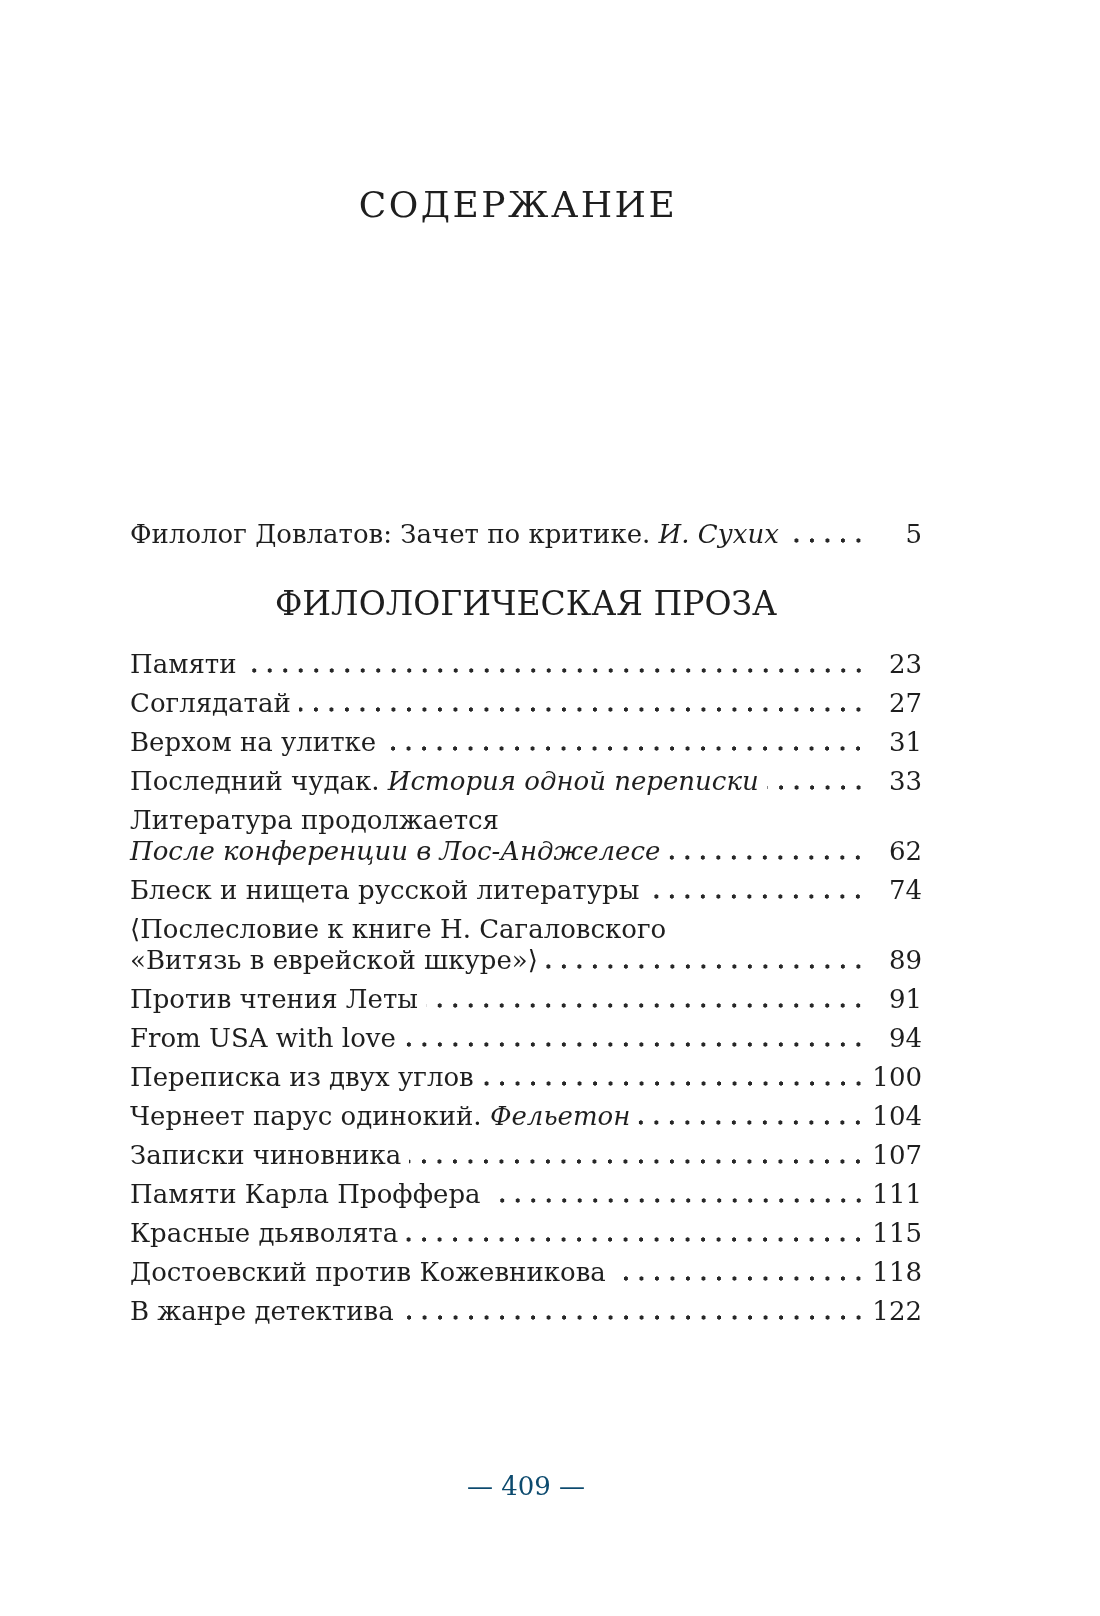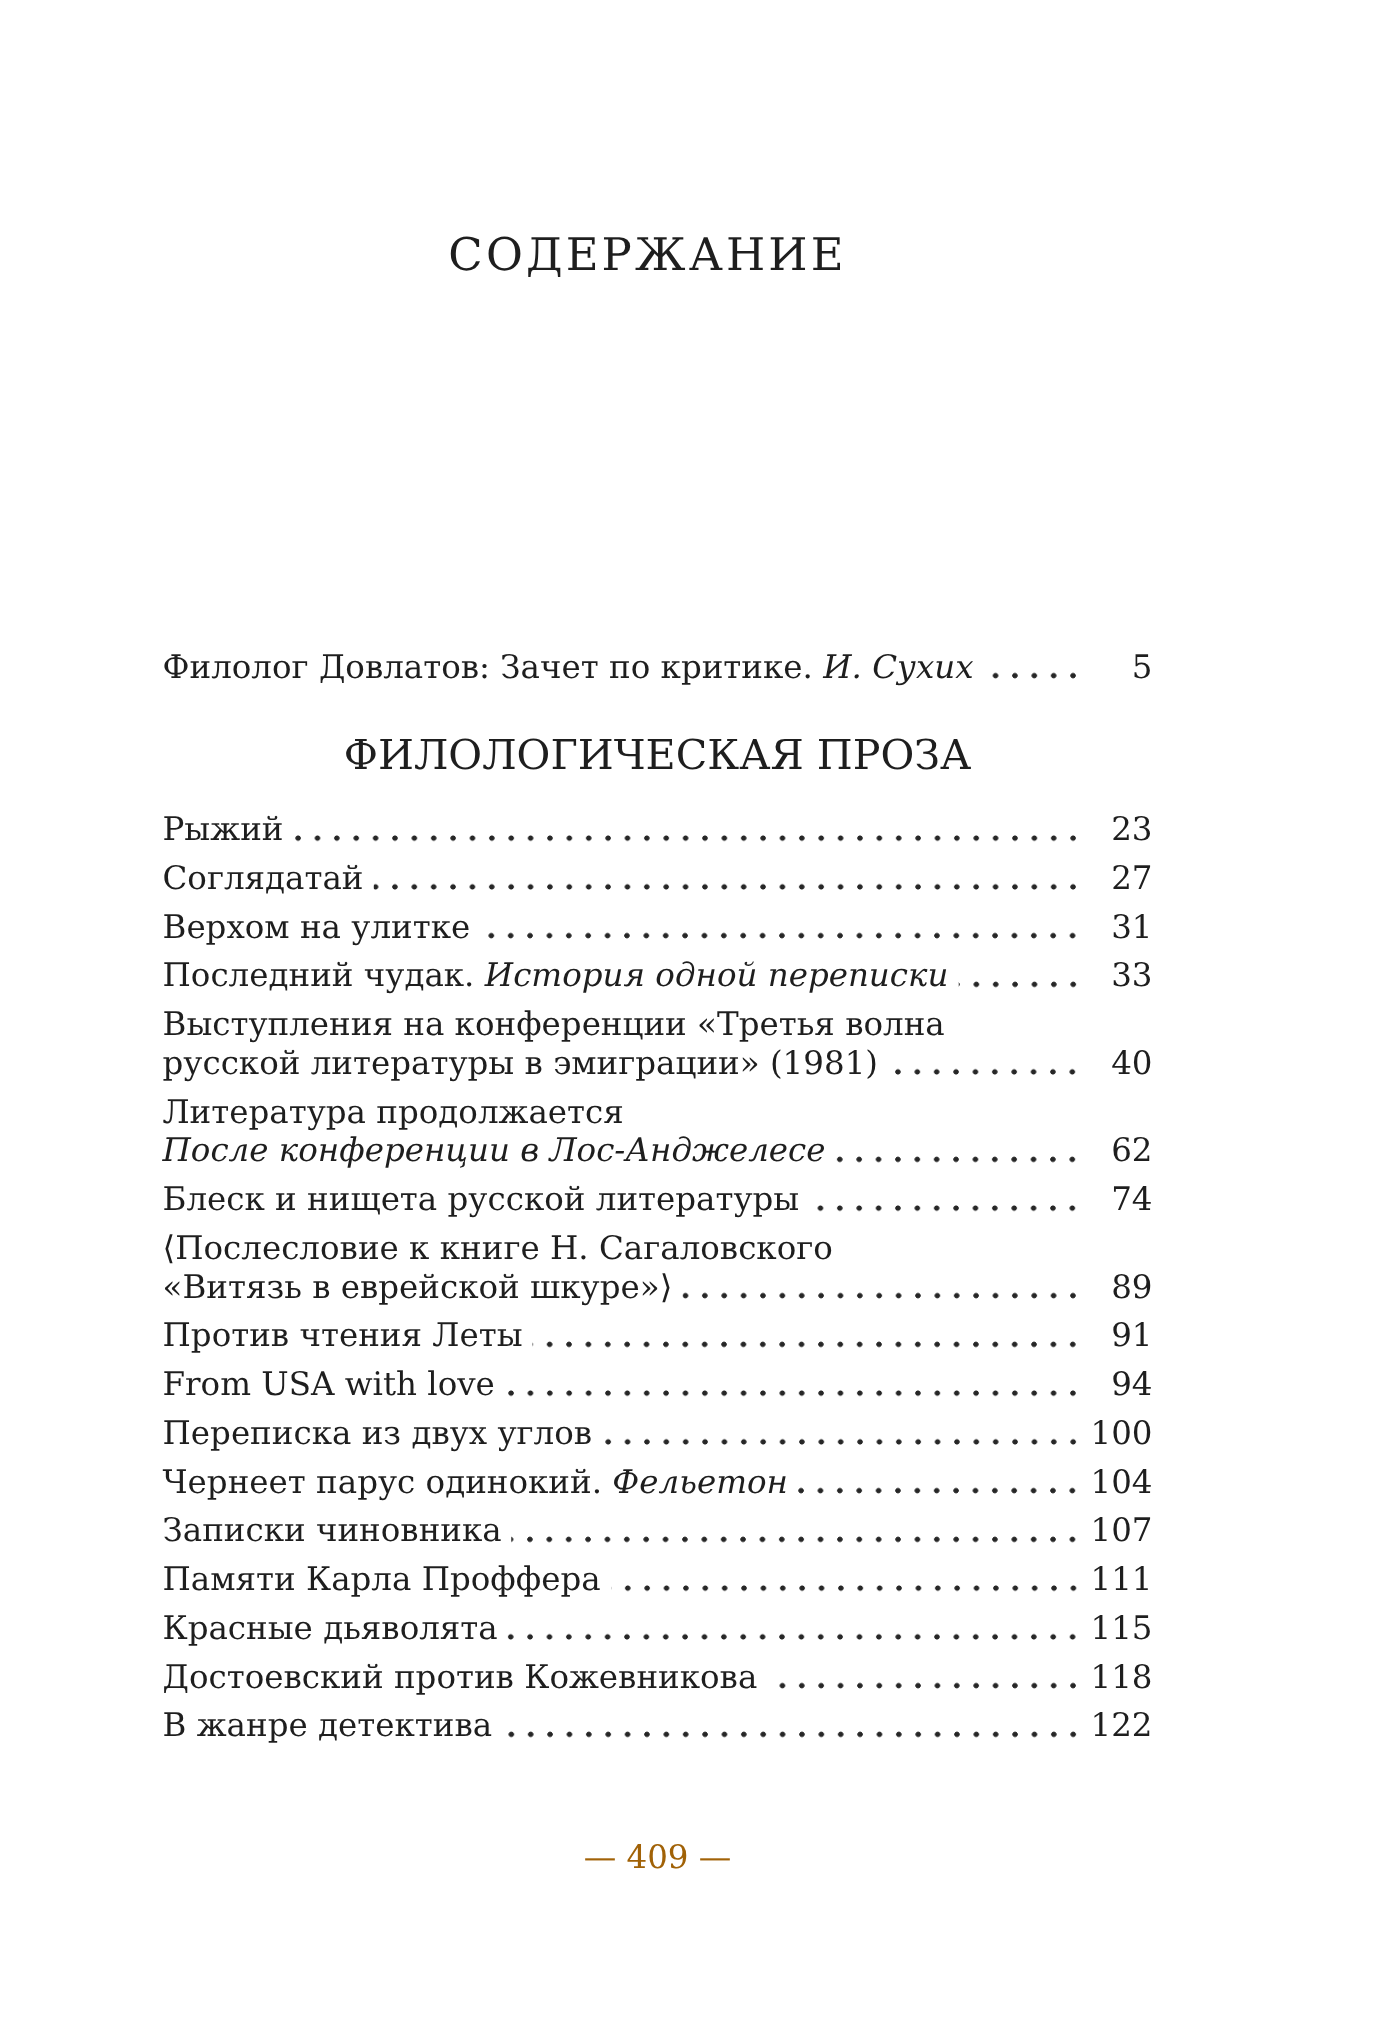--- a/index.html
+++ b/index.html
@@ -75,40 +75,40 @@
   }
 
   .footer {
     position: absolute;
     top: 1471px;
     left: 130px;
     width: 792px;
     text-align: center;
     font-size: 26px;
     line-height: 31px;
-    color: #a16207;
+    color: #0c4a6e;
   }
 </style>
 </head>
 <body>
 
 <div class="page">
   <h1 class="title">СОДЕРЖАНИЕ</h1>
   <div class="content">
       <div class="entry">
         <div class="entry-line">
           <span class="entry-text"><span>Филолог Довлатов: Зачет по критике. </span><span class="it">И. Сухих</span></span>
           <span class="leader"></span>
           <span class="pagenum">5</span>
         </div>
       </div>
       <div class="section-heading">ФИЛОЛОГИЧЕСКАЯ ПРОЗА</div>
       <div class="entry">
         <div class="entry-line">
-          <span class="entry-text"><span>Рыжий</span></span>
+          <span class="entry-text"><span>Памяти</span></span>
           <span class="leader"></span>
           <span class="pagenum">23</span>
         </div>
       </div>
       <div class="entry">
         <div class="entry-line">
           <span class="entry-text"><span>Соглядатай</span></span>
           <span class="leader"></span>
           <span class="pagenum">27</span>
         </div>
@@ -118,30 +118,20 @@
           <span class="entry-text"><span>Верхом на улитке</span></span>
           <span class="leader"></span>
           <span class="pagenum">31</span>
         </div>
       </div>
       <div class="entry">
         <div class="entry-line">
           <span class="entry-text"><span>Последний чудак. </span><span class="it">История одной переписки</span></span>
           <span class="leader"></span>
           <span class="pagenum">33</span>
-        </div>
-      </div>
-      <div class="entry">
-        <div class="entry-line">
-          <span class="entry-text"><span>Выступления на конференции «Третья волна</span></span>
-        </div>
-        <div class="entry-line">
-          <span class="entry-text"><span>русской литературы в эмиграции» (1981)</span></span>
-          <span class="leader"></span>
-          <span class="pagenum">40</span>
         </div>
       </div>
       <div class="entry">
         <div class="entry-line">
           <span class="entry-text"><span>Литература продолжается</span></span>
         </div>
         <div class="entry-line">
           <span class="entry-text"><span class="it">После конференции в Лос-Анджелесе</span></span>
           <span class="leader"></span>
           <span class="pagenum">62</span>

